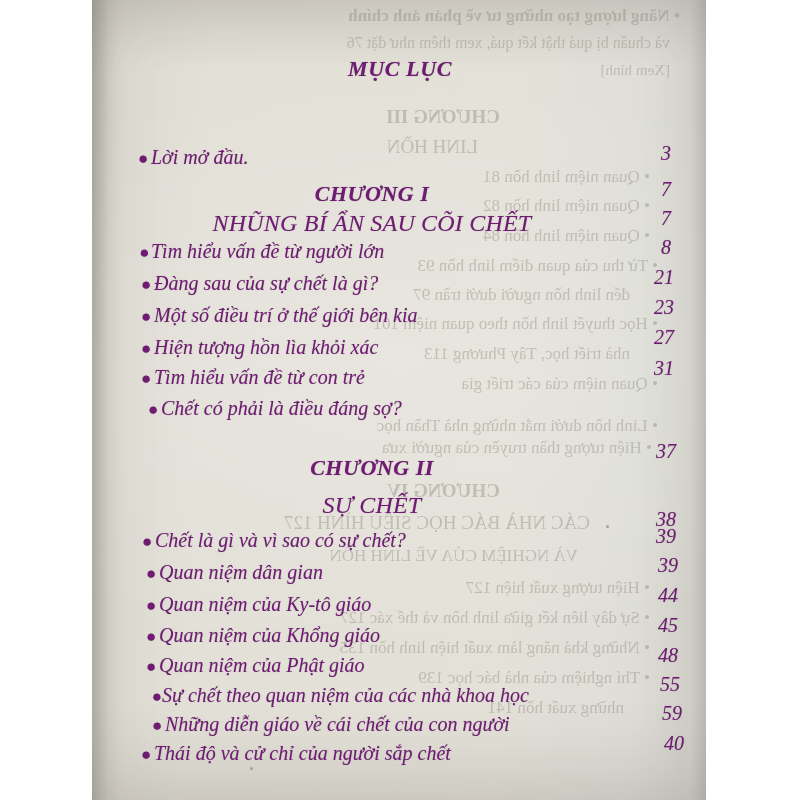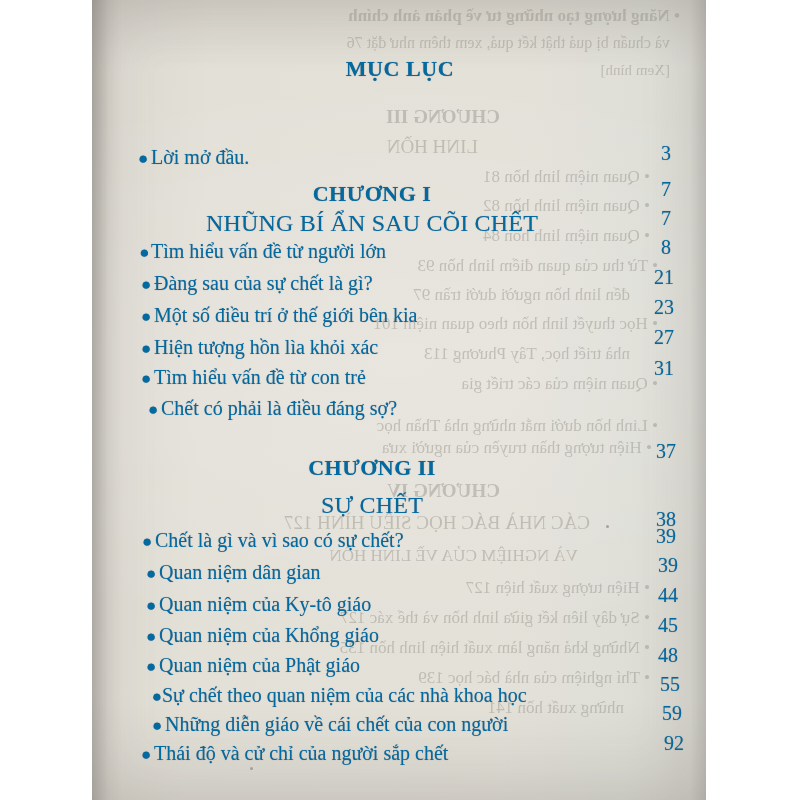--- a/index.html
+++ b/index.html
@@ -76,21 +76,22 @@
   #bleed .gl {
     position: absolute;
     white-space: nowrap;
     filter: blur(0.6px);
   }
 
   
   #content {
     position: absolute;
     inset: 0;
-    color: #0369a1;
+    color: #701a75;
+    font-style: italic;
   }
 
   .doc-title {
     position: absolute;
     left: 0; right: 0;
     top: 56px;
     text-align: center;
     font-weight: bold;
     font-size: 22px;
     letter-spacing: 0.6px;
@@ -216,20 +217,20 @@
         <div class="pagenum" style="left: 648px; top: 584px;">44</div>
         <div class="entry" style="left: 146px; top: 624px;"><span class="bullet">●</span><span>Quan niệm của Khổng giáo</span></div>
         <div class="pagenum" style="left: 648px; top: 614px;">45</div>
         <div class="entry" style="left: 146px; top: 654px;"><span class="bullet">●</span><span>Quan niệm của Phật giáo</span></div>
         <div class="pagenum" style="left: 648px; top: 644px;">48</div>
         <div class="entry" style="left: 149px; top: 684px; text-align: right;"><span class="bullet">●</span><span>Sự chết theo quan niệm của các nhà khoa học</span></div>
         <div class="pagenum" style="left: 650px; top: 673px;">55</div>
         <div class="entry" style="left: 152px; top: 713px;"><span class="bullet">●</span><span>Những diễn giáo về cái chết của con người</span></div>
         <div class="pagenum" style="left: 652px; top: 702px;">59</div>
         <div class="entry" style="left: 141px; top: 742px;"><span class="bullet">●</span><span>Thái độ và cử chỉ của người sắp chết</span></div>
-        <div class="pagenum" style="left: 654px; top: 732px;">92</div>
+        <div class="pagenum" style="left: 654px; top: 732px;">40</div>
       </div>
 
     <div class="speck" style="left:250px; top:767px; width:3px; height:3px;"></div>
     <div class="speck" style="left:606px; top:525px; width:3px; height:3px;"></div>
 
   </div>
 </div>
 
 </body></html>

